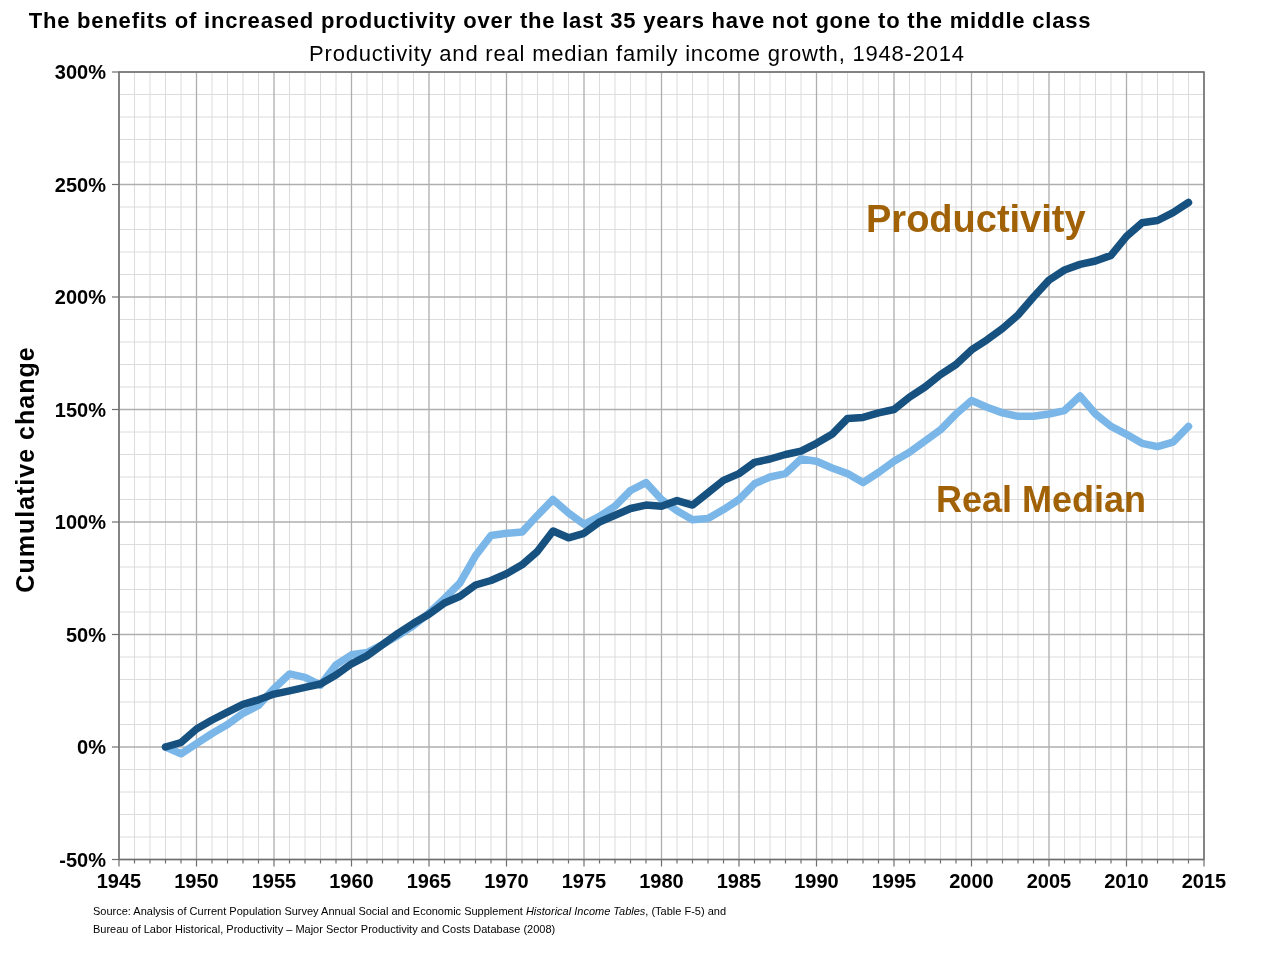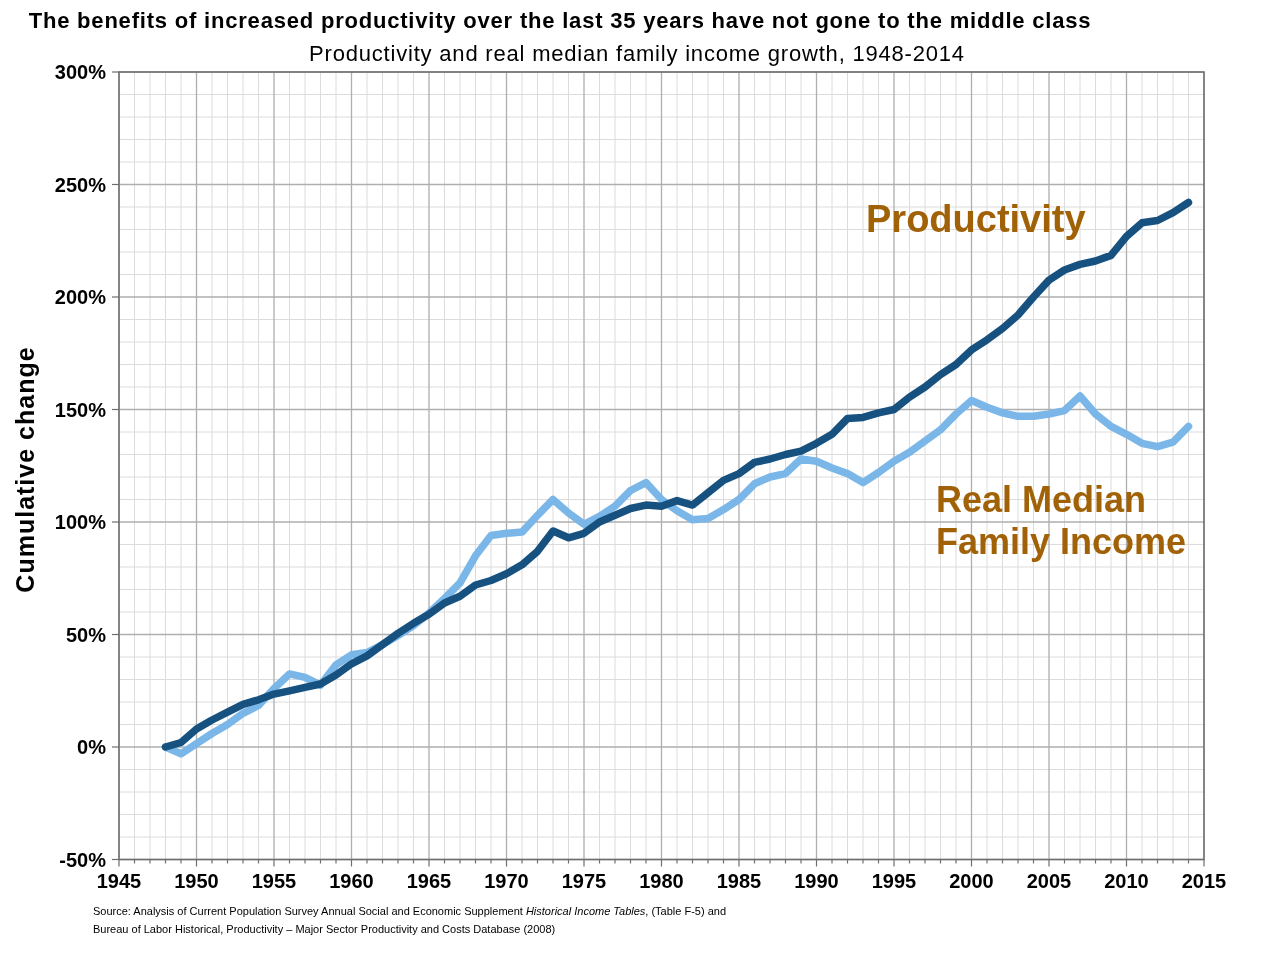--- a/index.html
+++ b/index.html
@@ -237,19 +237,18 @@
       <text x="1049" y="888" text-anchor="middle" class="tick-label">2005</text>
       <text x="1126.5" y="888" text-anchor="middle" class="tick-label">2010</text>
       <text x="1204" y="888" text-anchor="middle" class="tick-label">2015</text>
     </svg>
   <div class="title1">The benefits of increased productivity over the last 35 years have not gone to the middle class</div>
   <div class="title2">Productivity and real median family income growth, 1948-2014</div>
   <div class="ylabel">Cumulative change</div>
   <div class="series-label prod">Productivity</div>
   <div class="series-label income">
     <div>Real Median</div>
-    <div>Family Income</div>
   </div>
   <div class="source">
     <div id="source-line1"><span>Source:  Analysis of Current Population Survey Annual Social and Economic Supplement </span><span style="font-style: italic;">Historical Income Tables</span><span>, (Table F-5) and</span></div>
     <div id="source-line2"><span>Bureau of Labor Historical, </span><span style="">Productivity – Major Sector Productivity and Costs</span><span> Database (2008)</span></div>
   </div>
 </div>
 
 </body></html>

